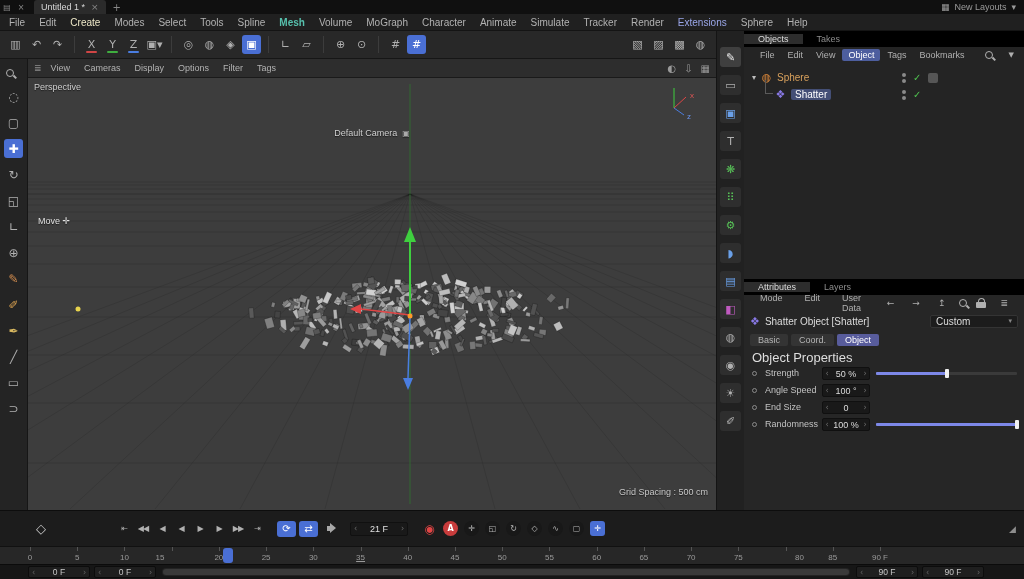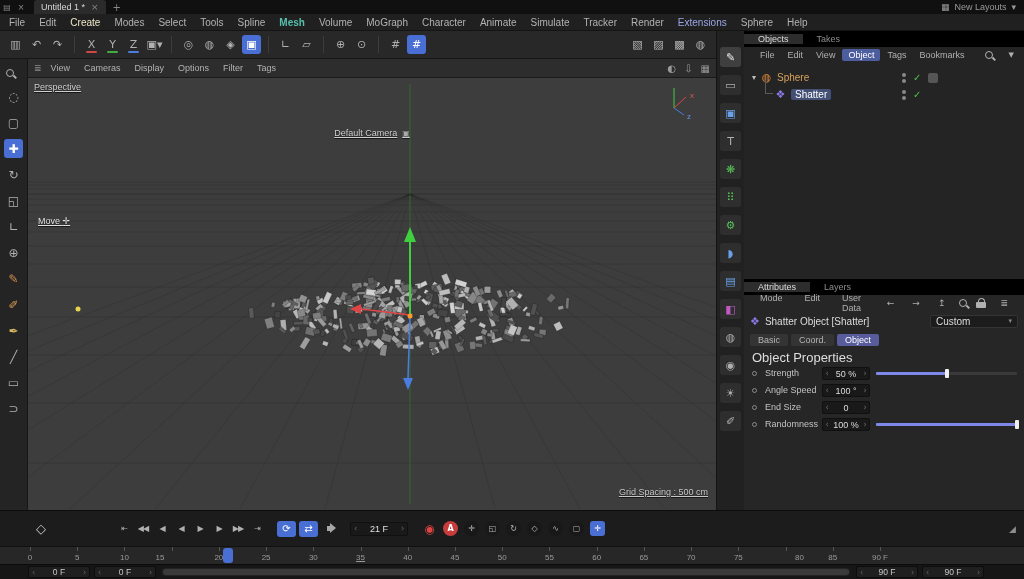--- a/index.html
+++ b/index.html
@@ -46,21 +46,21 @@
                 padding-top:8px; gap:7px; }
   #left-strip .icon-btn { font-size:12px; }
 
   
   #vp-header { position:absolute; left:28px; top:59px; width:688px; height:19px; background:#2d2d2d;
                border-bottom:1px solid #1a1a1a; display:flex; align-items:center; padding:0 6px; gap:2px; }
   #vp-header .m { padding:0 7px; font-size:9px; color:#b2b2b2; }
   #vp-header .right { margin-left:auto; display:flex; gap:8px; color:#9a9a9a; font-size:10px; }
   #viewport { position:absolute; left:28px; top:78px; width:688px; height:432px; background:#3d3d3d; }
   #viewport svg { position:absolute; left:0; top:0; }
-  .hud { position:absolute; color:#cfcfcf; font-size:9px; text-shadow:0 1px 1px rgba(0,0,0,.6);text-decoration:underline; }
+  .hud { position:absolute; color:#cfcfcf; font-size:9px; text-shadow:0 1px 1px rgba(0,0,0,.6); }
   #hud-view { left:6px; top:4px; }
   #hud-cam { left:50%; transform:translateX(-50%); top:4px; display:flex; gap:5px; align-items:center;margin-top:46px; }
   #hud-cam .glyph { font-size:8px; color:#aaa; }
   #hud-tool { left:10px; top:138px; color:#e2e2e2; }
   #hud-grid { right:8px; bottom:13px; color:#c8c8c8; }
 
   
   #palette { position:absolute; left:716px; top:31px; width:28px; height:479px; background:#212121;
              border-left:1px solid #141414; display:flex; flex-direction:column; align-items:center;
              padding-top:16px; gap:8px; }

